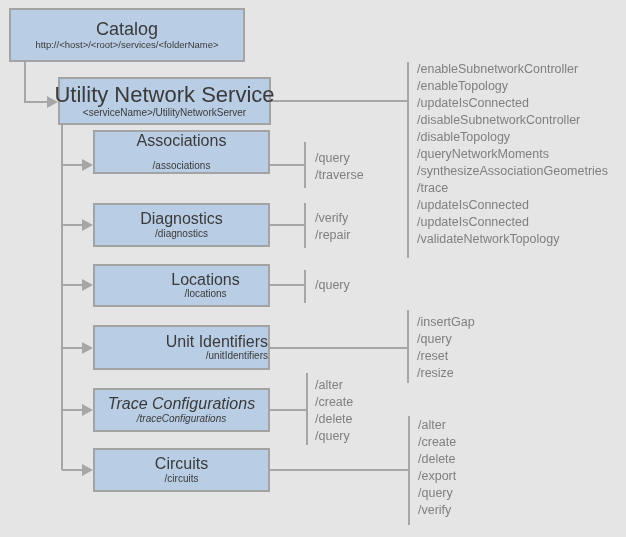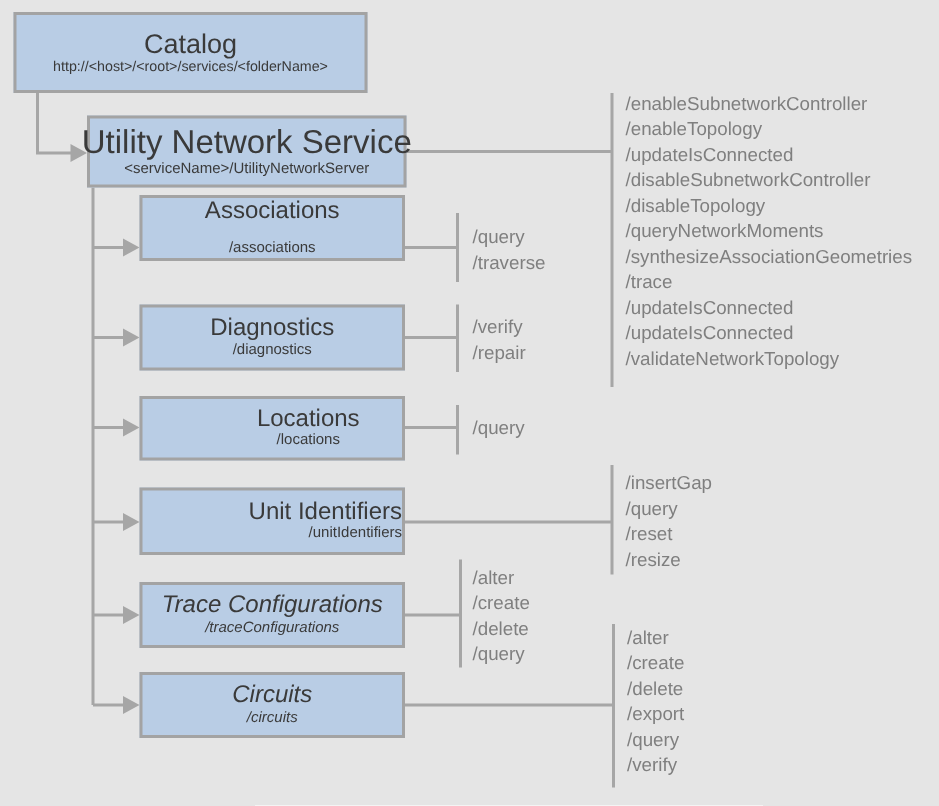--- a/index.html
+++ b/index.html
@@ -31,21 +31,21 @@
   #box-uns      { left:58px; top:77px;  width:213px; height:48px; }
   #box-uns .title { font-size:22px; }
 
   .childbox { left:93px; width:177px; height:44px; }
   .childbox .title { font-size:16px; }
   #box-associations  { top:130px;justify-content:space-between; }
   #box-diagnostics   { top:203px; }
   #box-locations     { top:264px; height:43px;padding-left:48px; }
   #box-unitids       { top:325px; height:45px;align-items:flex-end; }
   #box-traceconfigs  { top:388px;font-style:italic; }
-  #box-circuits      { top:448px;font-style:italic; }
+  #box-circuits      { top:448px; }
 
   .ops {
     position:absolute;
     color:#7f7f7f;
     font-size:12.5px;
     line-height:17px;
     white-space:nowrap;
   }
   #ops-uns          { left:417px; top:61px;  }
   #ops-associations { left:315px; top:150px; }

